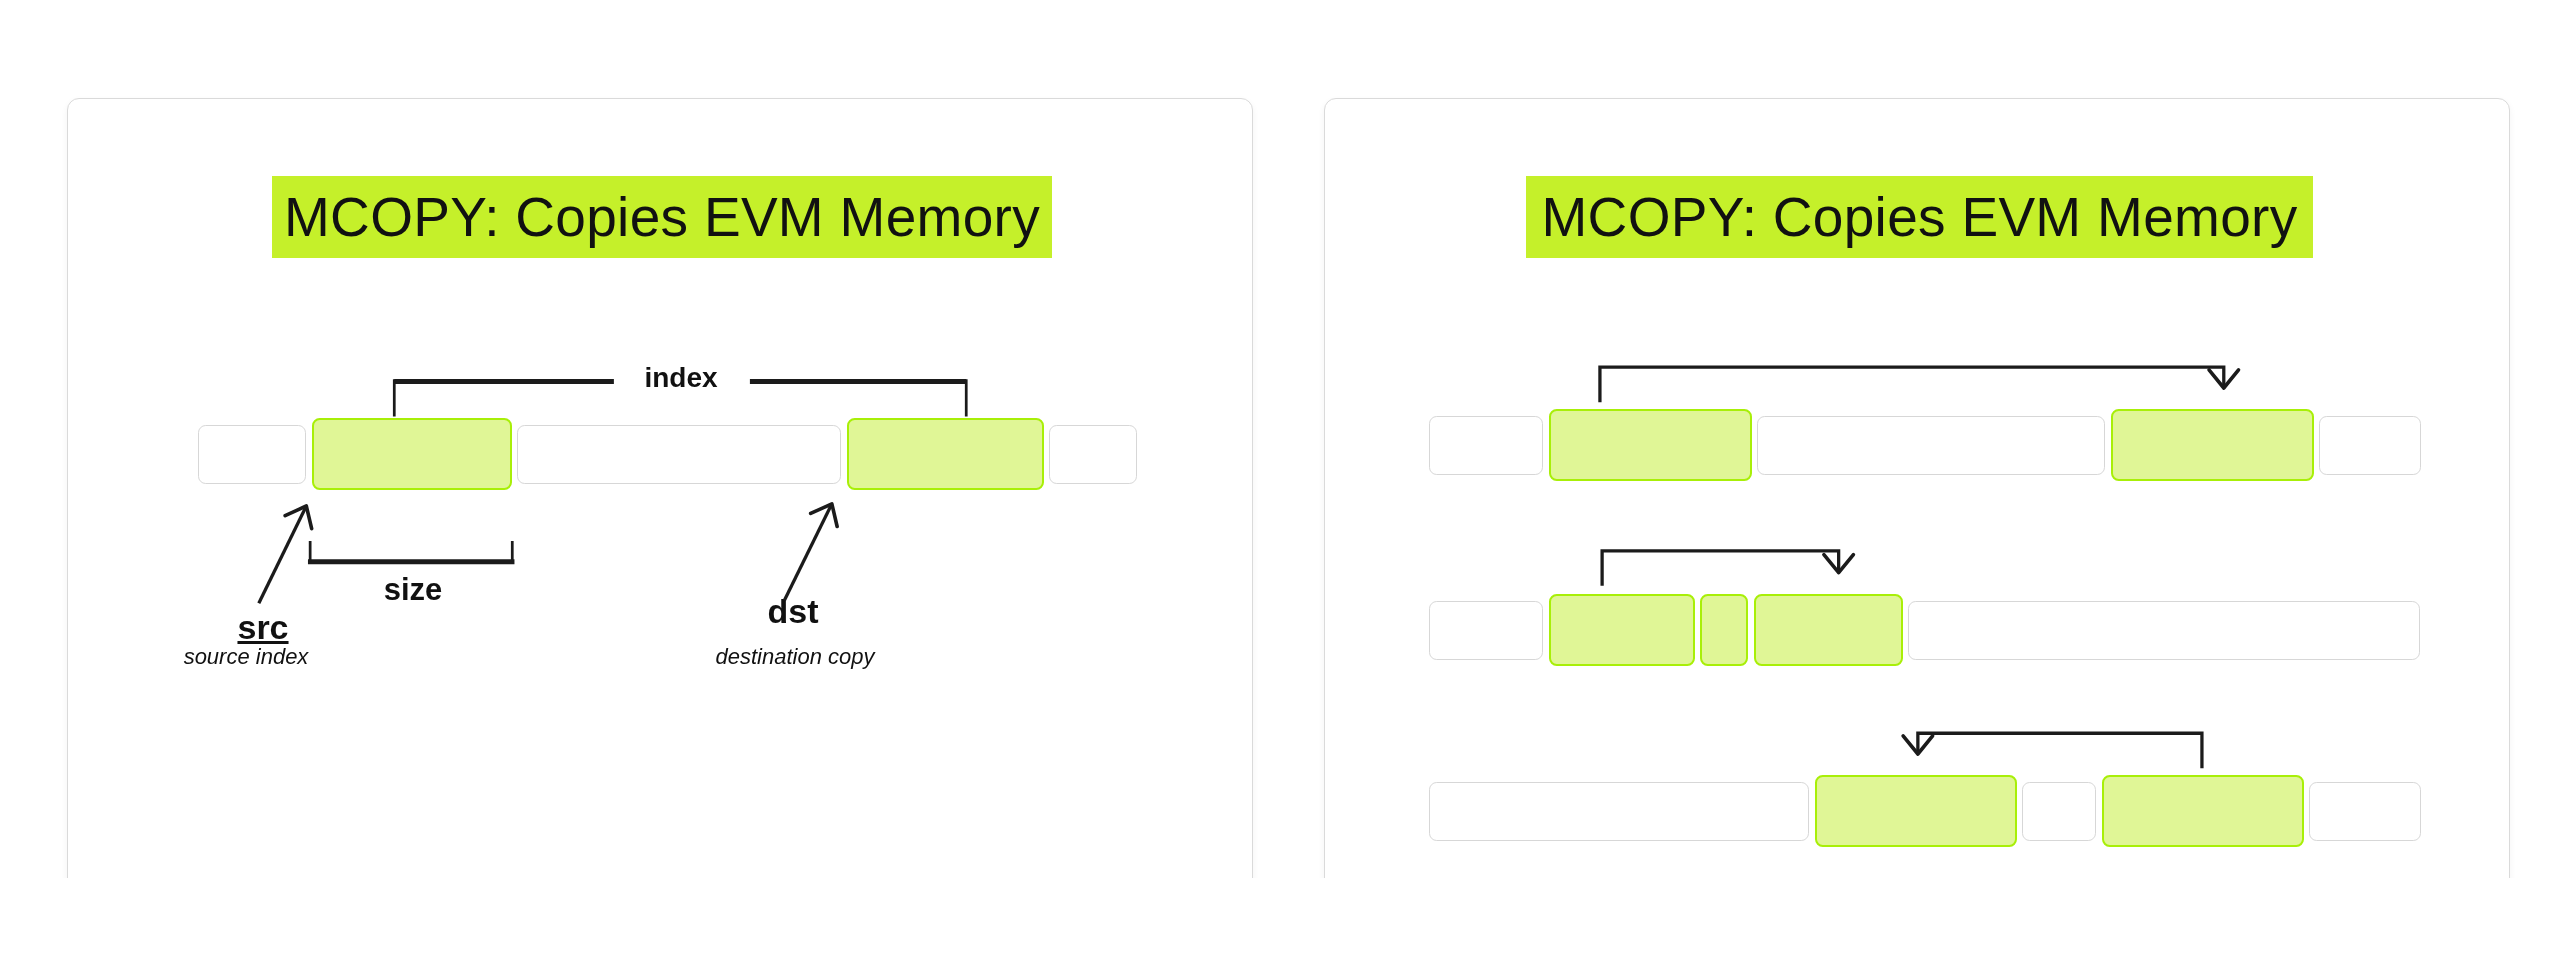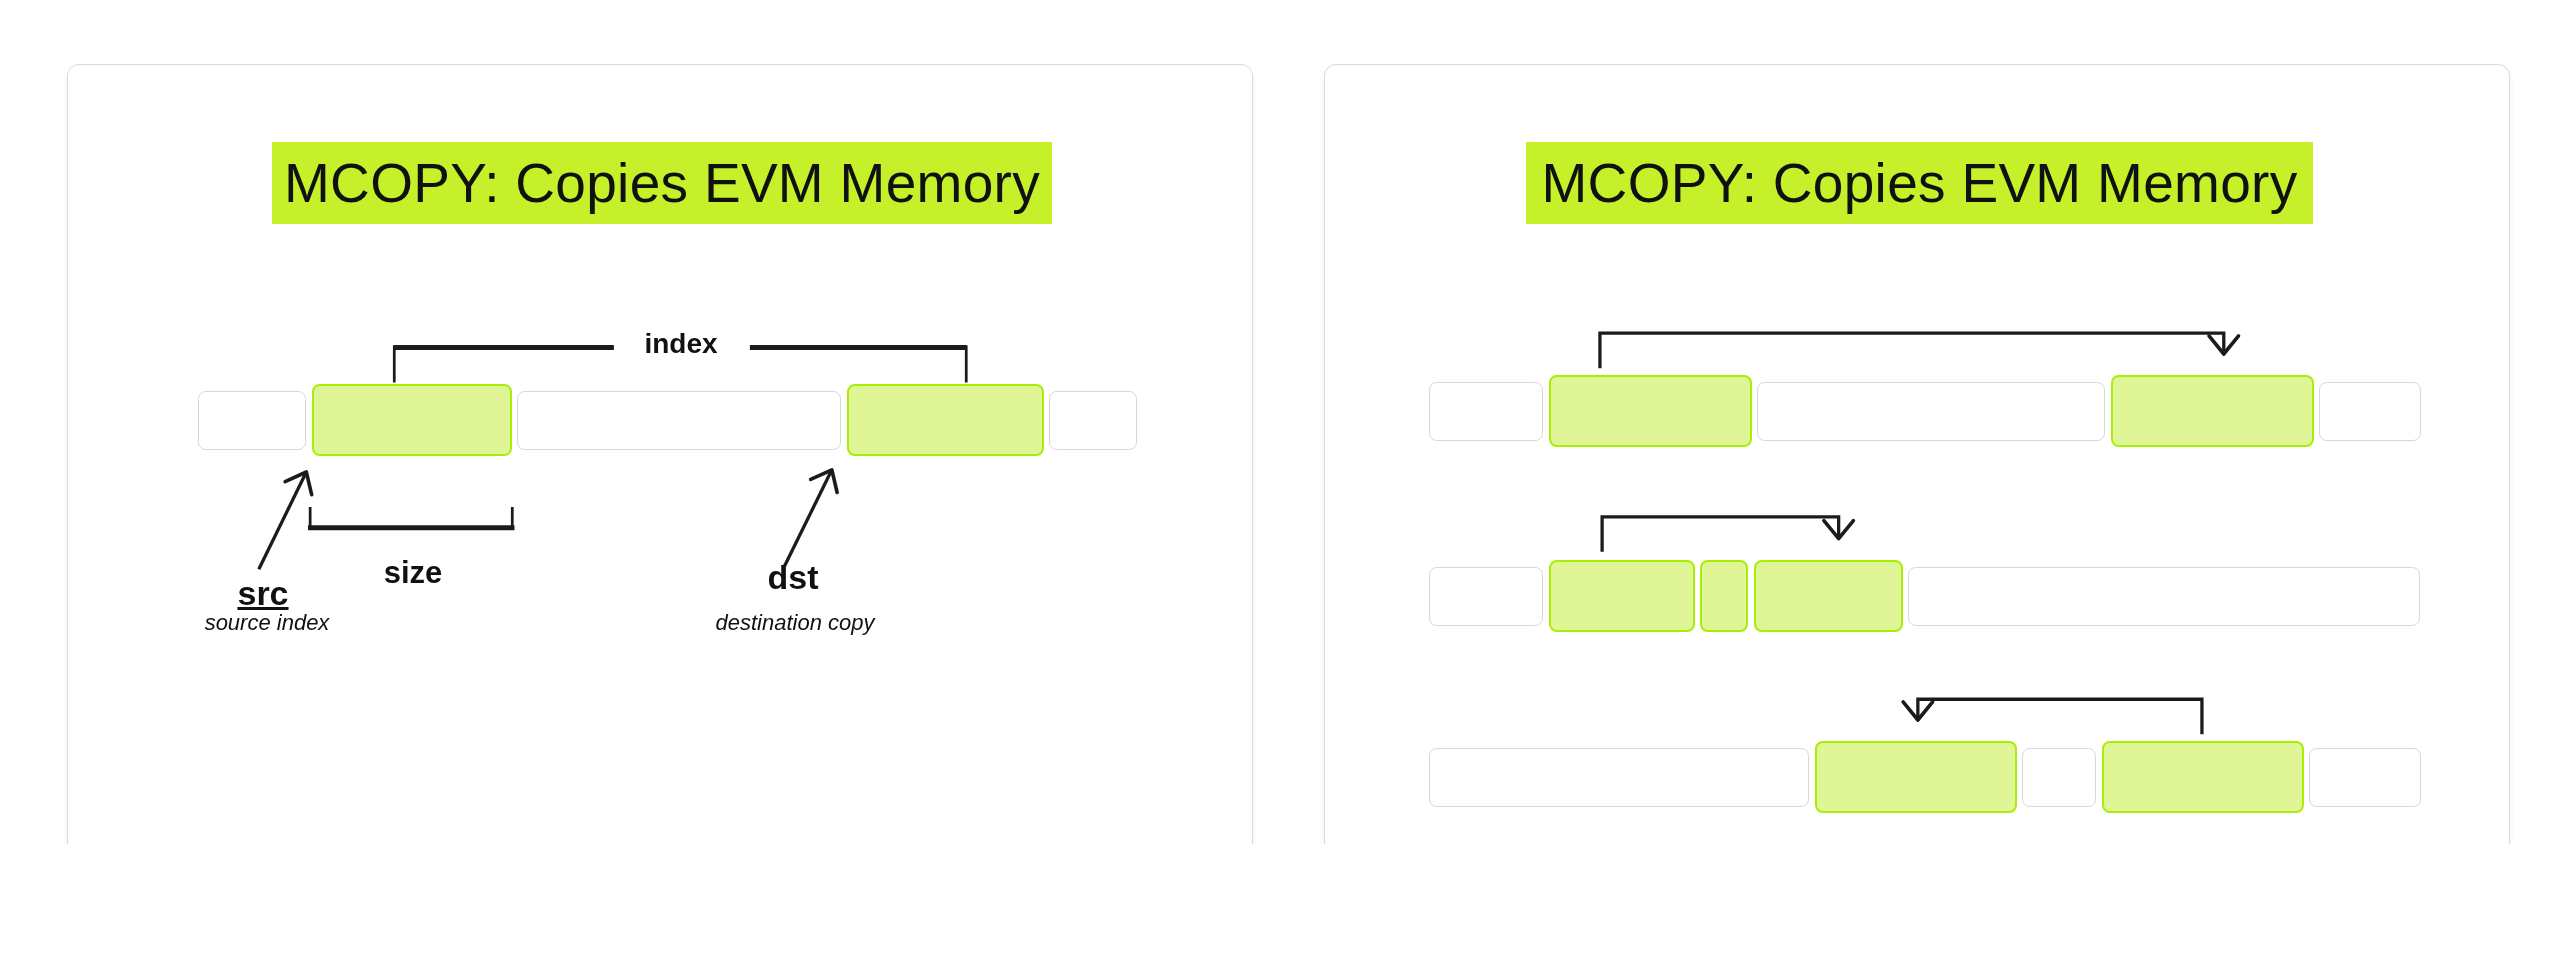--- a/index.html
+++ b/index.html
@@ -4,20 +4,21 @@
 <style>
   html, body { margin: 0; padding: 0; background: #ffffff; }
   #canvas {
     position: relative;
     width: 2576px;
     height: 844px;
     background: #ffffff;
     font-family: "Liberation Sans", sans-serif;
     color: var(--text, #111);
     overflow: hidden;
+    margin-top: 34px;
   }
   .panel {
     position: absolute;
     width: 1186px;
     height: 821px;
     top: 64px;
     background: #ffffff;
     border: 1.6px solid var(--panel-border, #dadada);
     border-radius: 12px;
     box-shadow: 0 3.3px 7.7px rgba(0,0,0,0.05);
@@ -85,23 +86,23 @@
 
   <div class="bar" style="left:198px; top:384px;">
       <div class="seg seg-white" style="width: 108px;"></div>
       <div class="seg seg-green" style="width: 200px;"></div>
       <div class="seg seg-white" style="width: 324px;"></div>
       <div class="seg seg-green" style="width: 197px;"></div>
       <div class="seg seg-white" style="width: 88px;"></div>
     </div>
 
   <div class="lbl lbl-copy" style="left:681px; top:330px;">index</div>
-  <div class="lbl lbl-mid" style="left:413px;  top:557px;text-align:center;">size</div>
+  <div class="lbl lbl-mid" style="left:413px;  top:540px;text-align:center;">size</div>
   <div class="lbl lbl-big" style="left:263px;  top:576px;text-decoration:underline;">src</div>
-  <div class="lbl lbl-sub" style="left:267px;  top:612px;">source index</div>
+  <div class="lbl lbl-sub" style="left:246px;  top:612px;">source index</div>
   <div class="lbl lbl-big" style="left:793px; top:560px;">dst</div>
   <div class="lbl lbl-sub" style="left:795px; top:612px;">destination copy</div>
 
   <div class="panel" style="left:1324px;"></div>
   <div class="title-hl" style="left:1526px; width:787px;">
     <span class="title-text">MCOPY: Copies EVM Memory</span>
   </div>
 
   <div class="bar" style="left:1429px; top:375px;">
       <div class="seg seg-white" style="width: 114px;"></div>

